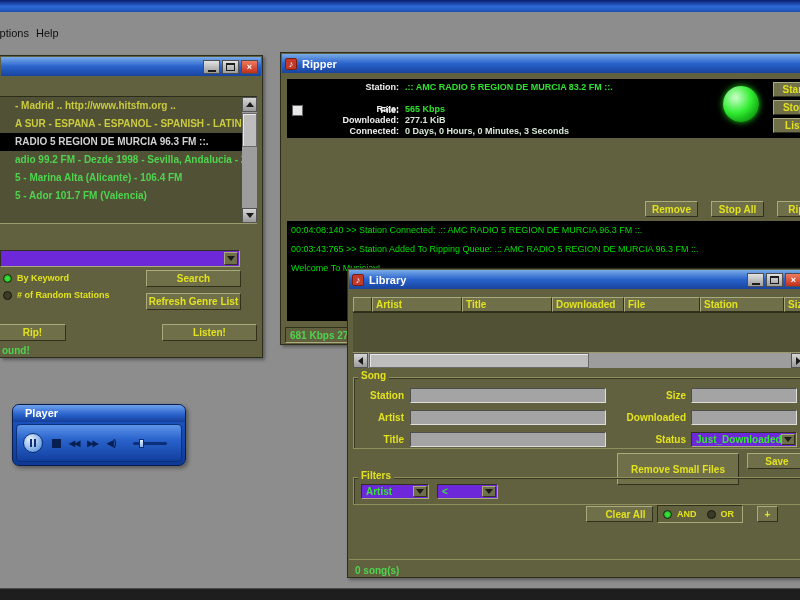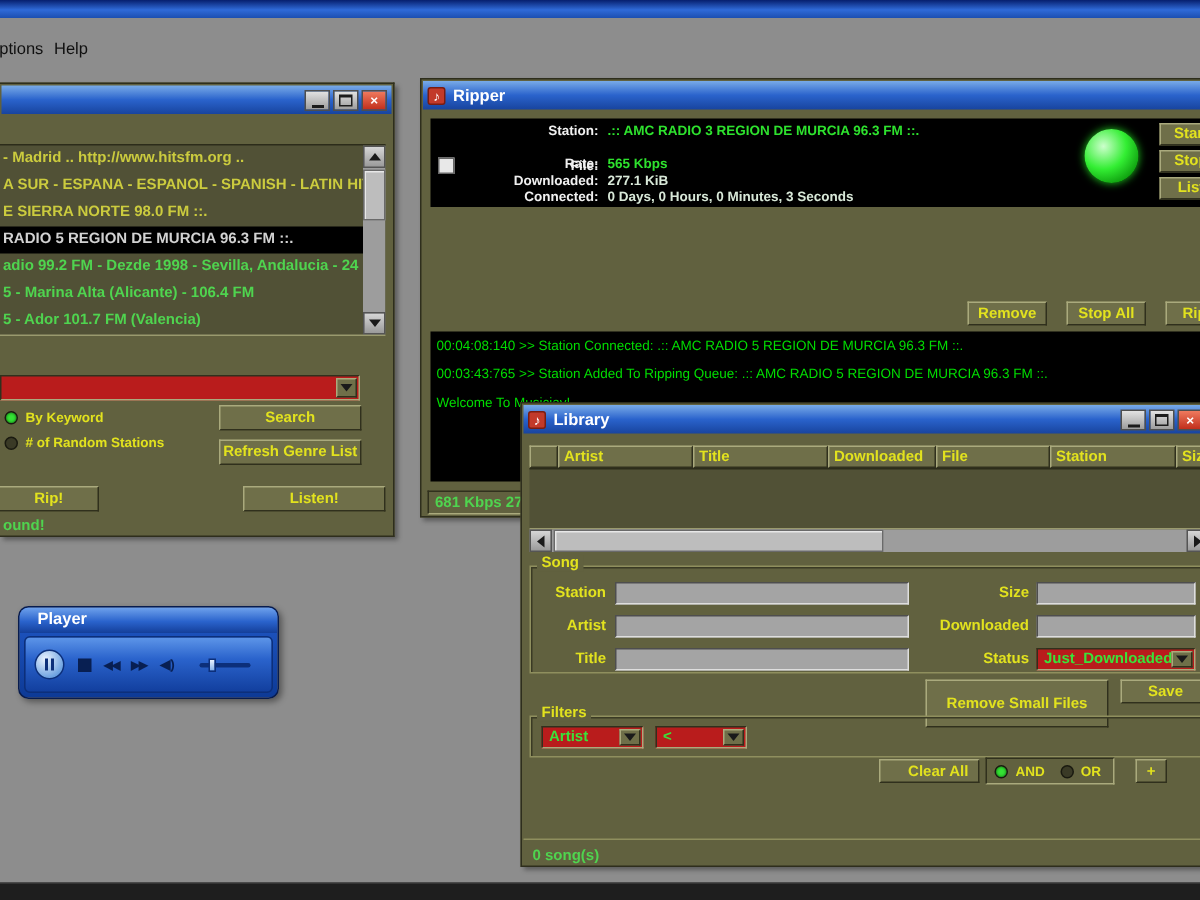--- a/index.html
+++ b/index.html
@@ -34,37 +34,37 @@
   .olive-btn { position:absolute; background:#6f6f49; color:#e2e21e; font-weight:bold; font-size:10px;
     display:flex; align-items:center; justify-content:center; overflow:hidden; white-space:nowrap;
     border-top:1px solid #aaaa7d; border-left:1px solid #aaaa7d; border-right:1px solid #30301d; border-bottom:1px solid #30301d; cursor:default; }
   .sunken { border-top:1px solid #30301d; border-left:1px solid #30301d; border-right:1px solid #aaaa7d; border-bottom:1px solid #aaaa7d; }
   .group-box { position:absolute; border:1px solid #8f8f5e; box-shadow:inset 1px 1px 0 #3a3a24; }
   .group-label { position:absolute; background:#61613f; color:#e2e21e; font-weight:bold; font-size:10px; padding:0 3px; }
 
   
   .listbox { position:absolute; background:#515136; border-top:1px solid #2c2c1a; border-bottom:1px solid #9a9a6e; overflow:hidden; }
   .list-items { position:absolute; left:0; top:0; right:15px; bottom:0; }
-  .list-item { height:18px; line-height:18px; font-size:10px; font-weight:bold; white-space:nowrap; overflow:hidden; padding-left:2px; color:#cbcb3e; cursor:default; }
+  .list-item { height:18px; line-height:18px; font-size:10px; font-weight:bold; white-space:nowrap; overflow:hidden; padding-left:15px; color:#cbcb3e; cursor:default; }
   .list-item.green { color:#4fd44f; }
   .list-item.selected { background:#000; color:#d2d2d2; }
 
   
   .vscroll { position:absolute; right:0; top:0; bottom:0; width:15px; background:#9d9d9d; }
   .hscroll { position:absolute; background:#9d9d9d; }
   .sb-btn { position:absolute; width:15px; height:15px; background:linear-gradient(180deg,#d6d6d6,#9a9a9a);
     border:1px solid #555; display:flex; align-items:center; justify-content:center; }
   .sb-thumb { position:absolute; background:#bdbdbd; border:1px solid #6a6a6a; box-shadow:inset 1px 1px 0 #e8e8e8; }
   .tri-up { width:0; height:0; border-left:4px solid transparent; border-right:4px solid transparent; border-bottom:5px solid #1a1a1a; }
   .tri-down { width:0; height:0; border-left:4px solid transparent; border-right:4px solid transparent; border-top:5px solid #1a1a1a; }
   .tri-left { width:0; height:0; border-top:4px solid transparent; border-bottom:4px solid transparent; border-right:5px solid #1a1a1a; }
   .tri-right { width:0; height:0; border-top:4px solid transparent; border-bottom:4px solid transparent; border-left:5px solid #1a1a1a; }
 
   
-  .olive-combo { position:absolute; background:#b91c1c; color:#3ae23a; font-size:10px; font-weight:bold;
+  .olive-combo { position:absolute; background:#6d28d9; color:#3ae23a; font-size:10px; font-weight:bold;
     border-top:1px solid #30301d; border-left:1px solid #30301d; border-right:1px solid #aaaa7d; border-bottom:1px solid #aaaa7d;
     display:flex; align-items:center; padding-left:4px; cursor:default; }
   .combo-arrow { position:absolute; right:1px; top:1px; bottom:1px; width:14px; background:#6f6f49;
     border:1px solid #aaaa7d; border-right-color:#30301d; border-bottom-color:#30301d;
     display:flex; align-items:center; justify-content:center; }
 
   
   .radio-row { position:absolute; display:flex; align-items:center; font-size:9px; font-weight:bold; color:#e2e21e; cursor:default; }
   .radio-dot { width:9px; height:9px; border-radius:50%; border:1px solid #1a1a10; background:#3a3a26; margin-right:5px; }
   .radio-dot.on { background:#35e235; box-shadow:inset 0 0 2px #0a5a0a; }
@@ -136,21 +136,20 @@
             <div class="glyph-max"></div>
           </div>
         <div class="tb-btn close">×</div>
       </div>
     </div>
 
     <div class="listbox" style="left:0;top:40px;width:257px;height:128px;">
       <div class="list-items">
         <div class="list-item">- Madrid .. http://www.hitsfm.org ..</div>
         <div class="list-item">A SUR - ESPANA - ESPANOL - SPANISH - LATIN HITS anter</div>
-        <div class="list-item">E SIERRA NORTE 98.0 FM ::.</div>
         <div class="list-item selected">RADIO 5 REGION DE MURCIA 96.3 FM ::.</div>
         <div class="list-item green">adio 99.2 FM - Dezde 1998 - Sevilla, Andalucia - 24 H. Solo Pop</div>
         <div class="list-item green">5 - Marina Alta (Alicante) - 106.4 FM</div>
         <div class="list-item green">5 - Ador 101.7 FM (Valencia)</div>
       </div>
       <div class="vscroll">
         <div class="sb-btn" style="top:0;left:0;">
             <div class="tri-up"></div>
           </div>
         <div class="sb-thumb" style="left:0;top:16px;width:15px;height:34px;"></div>
@@ -187,21 +186,21 @@
   <div class="window" id="ripper-win">
     <div class="titlebar">
       <div class="tb-icon">♪</div>
       <span>Ripper</span>
     </div>
 
     <div class="info-panel">
       <div class="checkbox" style="left:5px;top:26px;"></div>
       <div class="info-row" style="top:3px;">
         <span class="info-label">Station:</span>
-        <span class="info-value">.:: AMC RADIO 3 REGION DE MURCIA 96.3 FM ::.</span>
+        <span class="info-value">.:: AMC RADIO 5 REGION DE MURCIA 83.2 FM ::.</span>
       </div>
       <div class="info-row" style="top:26px;">
         <span class="info-label">File:</span>
         <span class="info-value"></span>
       </div>
       <div class="info-row" style="top:25px;">
         <span class="info-label">Rate:</span>
         <span class="info-value">565 Kbps</span>
       </div>
       <div class="info-row" style="top:36px;">

